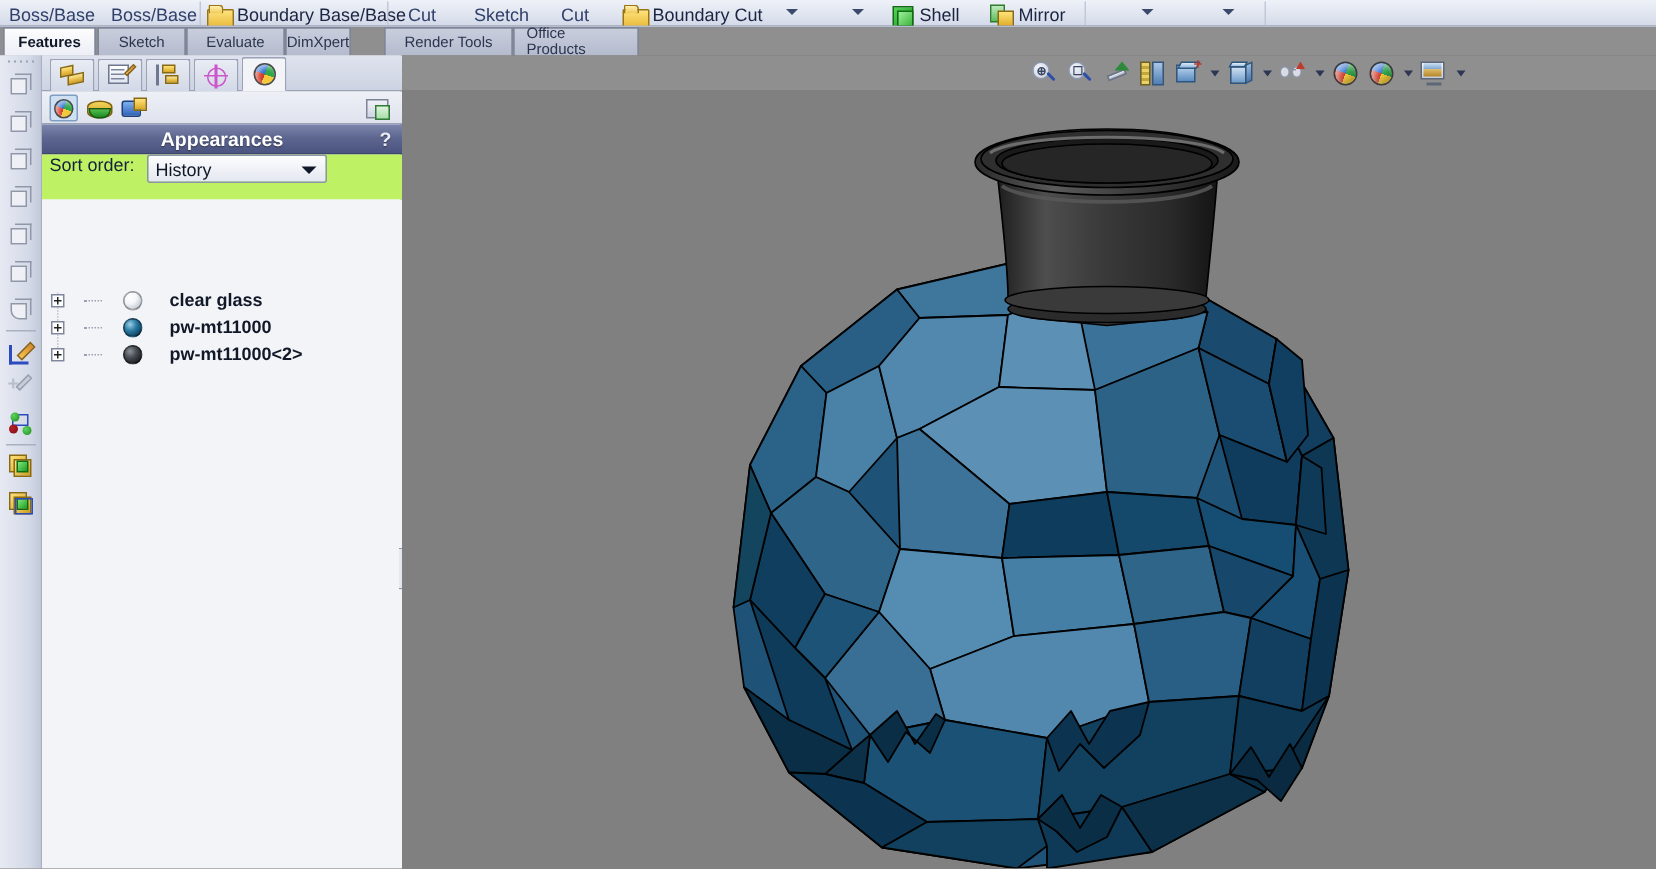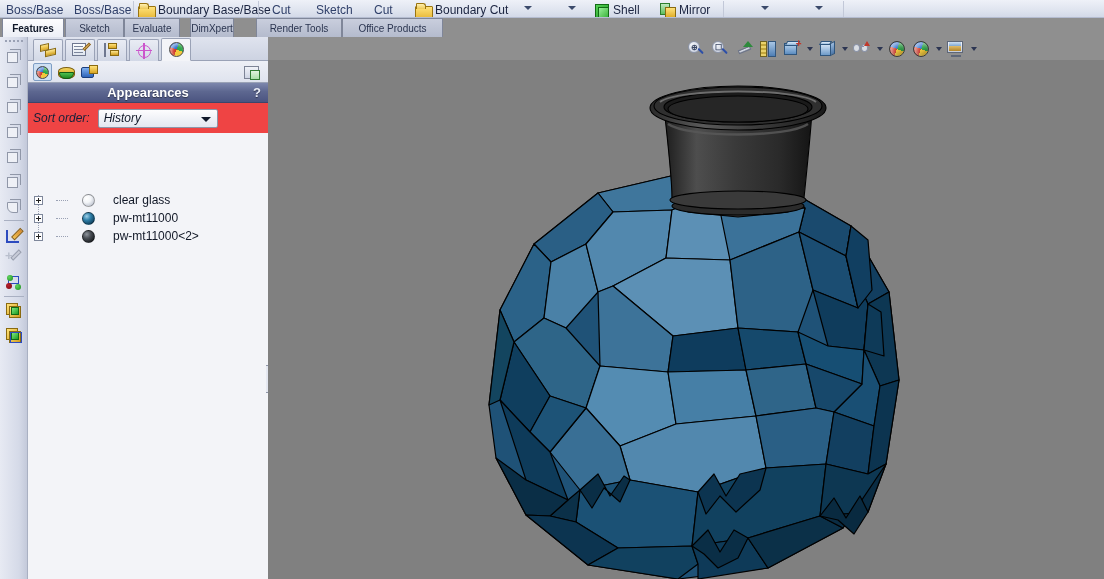--- a/index.html
+++ b/index.html
@@ -221,42 +221,41 @@
     color:#ffffff; font-weight:bold; font-size:13px;
     display:flex; align-items:center; justify-content:center;
     border-bottom:1px solid #3d456b;
     text-shadow:0 1px 1px rgba(0,0,0,.45);
   }
   .pmhead .q {
     position:absolute; right:7px; top:2px; font-size:13px; font-weight:bold; color:#e9ecf7;
   }
   .sortrow {
     position:absolute; left:28px; top:66px; width:240px; height:30px;
-    display:flex; align-items:center; gap:8px; padding-left:5px;
-    background:#ef4444;
-    font-style:italic;
+    display:flex; align-items:flex-start; gap:8px; padding-left:5px;
+    background:#bef264;
   }
   .sortlabel { font-size:12px; color:#15203a; }
   .combo {
     position:relative; width:120px; height:19px;
     background:linear-gradient(#fdfdfe,#e3e7f0);
     border:1px solid #8d95a8; border-radius:2px;
     display:flex; align-items:center; padding-left:5px;
     font-size:12px; color:#101828;
   }
   .combo .arw {
     position:absolute; right:6px; top:7px; width:0;height:0;
     border-left:5px solid transparent; border-right:5px solid transparent; border-top:5px solid #10182a;
   }
   .applist {
     position:absolute; left:28px; top:96px; width:240px; height:446px;
     background:#f3f4f8; padding-top:58px;
   }
   .appitem {
-    position:relative; height:18px; display:flex; align-items:center; gap:12px; padding-left:6px;
+    position:relative; height:18px; display:flex; align-items:center; gap:12px; padding-left:6px;font-weight:bold;
   }
   .plusbox {
     width:9px;height:9px; border:1px solid #7e879b; background:#fdfdfe;
     position:relative; flex:0 0 auto;
   }
   .plusbox::before{content:"";position:absolute;left:1px;top:3.5px;width:5px;height:1px;background:#222;}
   .plusbox::after{content:"";position:absolute;left:3px;top:1.5px;width:1px;height:5px;background:#222;}
   .dots { width:12px; height:1px; border-top:1px dotted #9aa1b4; margin:0 0 0 1px; }
   .matball {
     width:13px;height:13px;border-radius:50%; margin-left:2px; flex:0 0 auto;
@@ -381,24 +380,24 @@
     </div>
     <div class="rb-sep" style="left:723px;"></div>
     <div class="rb-caret" style="left:761px;"></div>
     <div class="rb-caret" style="left:815px;"></div>
     <div class="rb-sep" style="left:843px;"></div>
   </div>
 
   <div class="cmdtabs">
     <div class="ctab active" style="left:2px;width:62px;">Features</div>
     <div class="ctab" style="left:65px;width:59px;">Sketch</div>
-    <div class="ctab" style="left:124px;width:56px;">Evaluate</div>
+    <div class="ctab" style="left:124px;width:66px;">Evaluate</div>
     <div class="ctab" style="left:190px;width:44px;">DimXpert</div>
     <div class="ctab" style="left:256px;width:86px;">Render Tools</div>
-    <div class="ctab" style="left:342px;width:101px;">Office Products</div>
+    <div class="ctab" style="left:342px;width:84px;">Office Products</div>
   </div>
 
   <div class="leftpane">
 
     <div class="viewstrip">
       <div class="vs-grip"></div>
 
       <div class="vs-btn" style="top:9px;">
         <div class="cube">
             <span></span>

